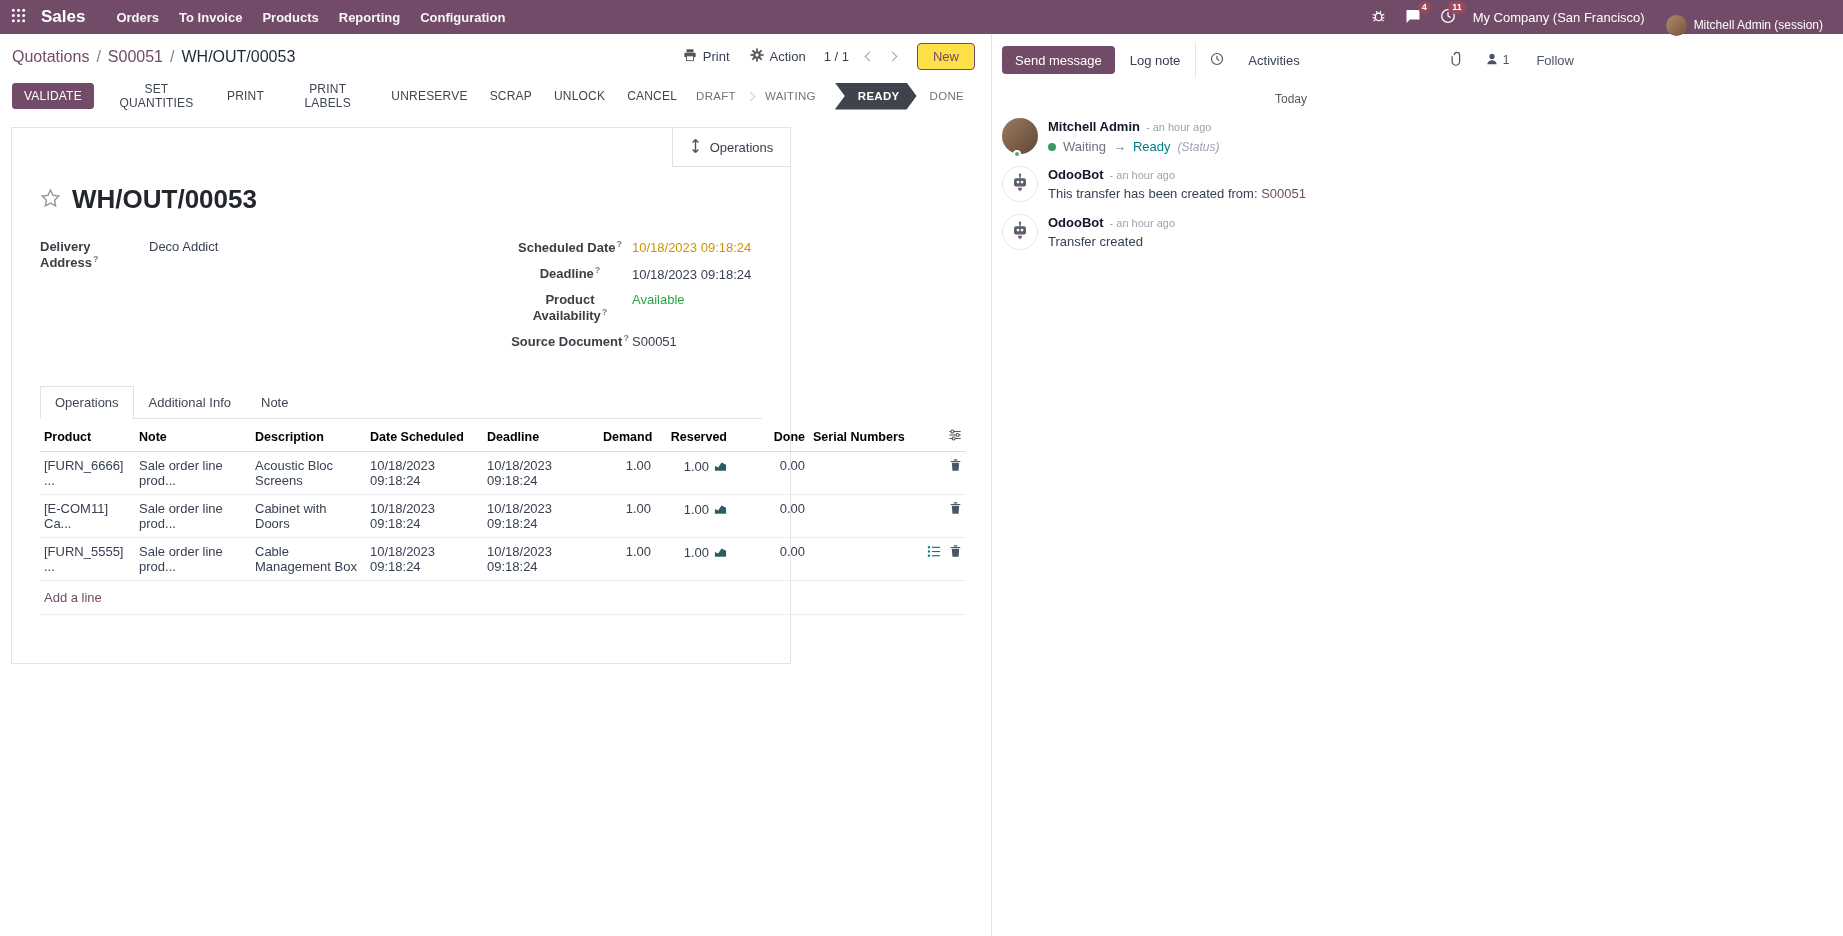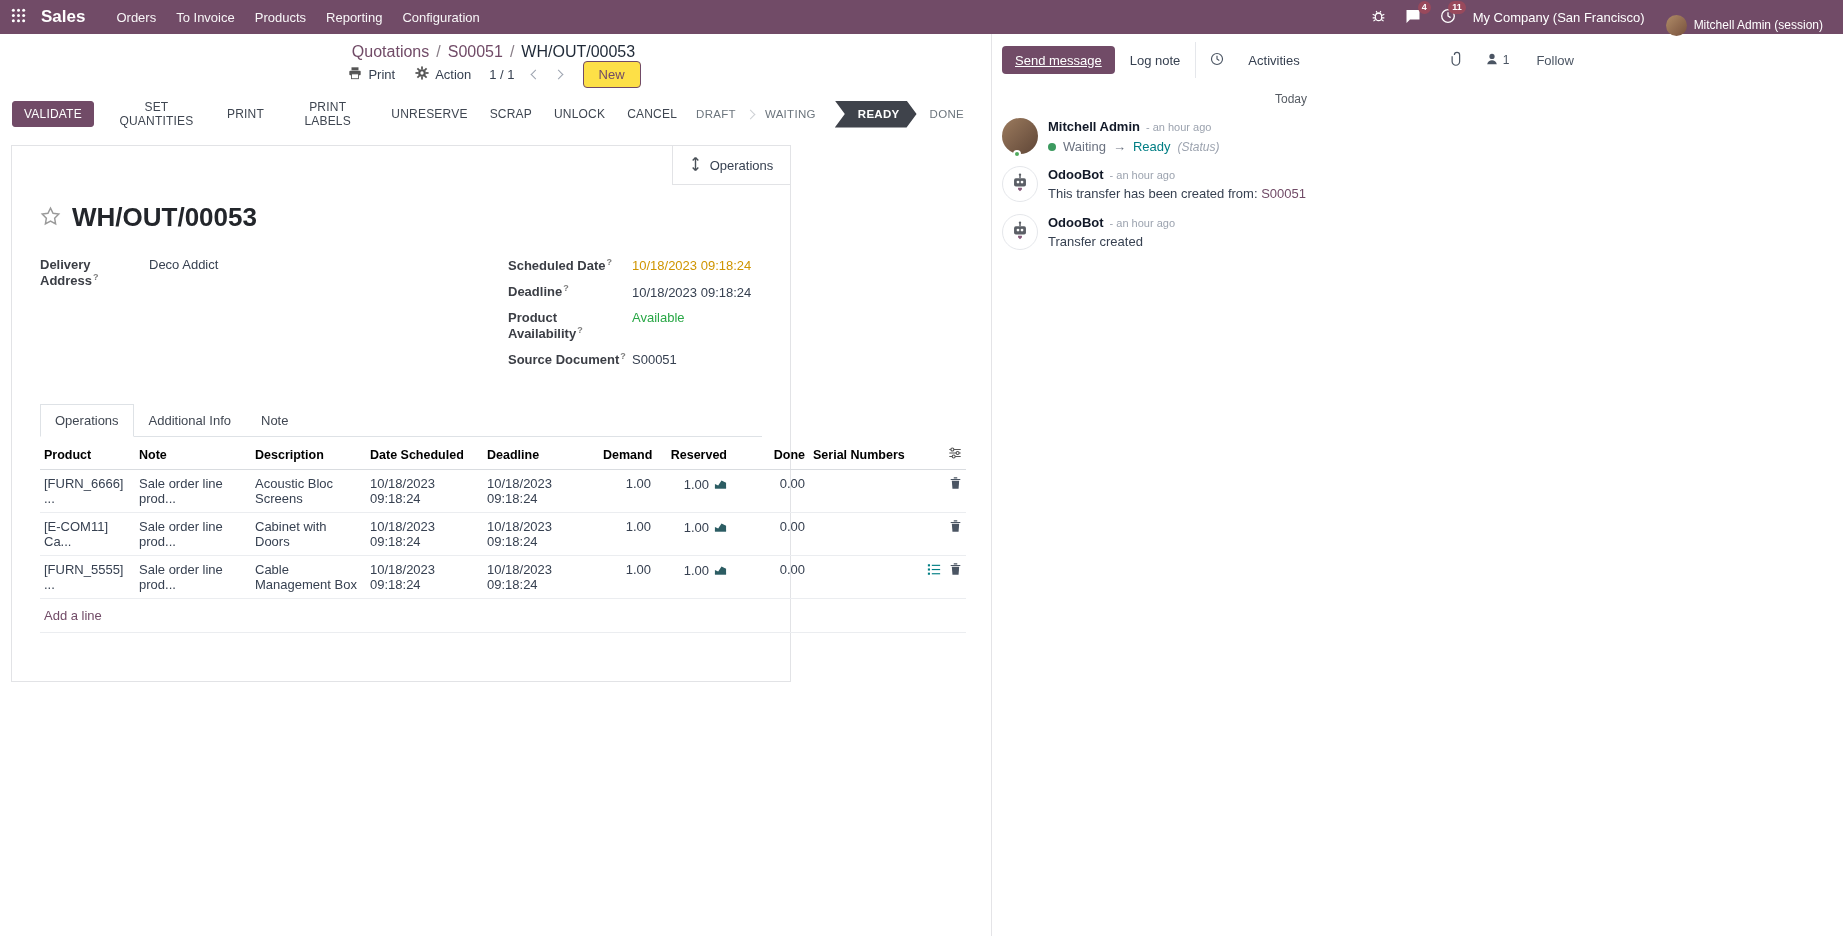--- a/index.html
+++ b/index.html
@@ -12,38 +12,38 @@
        font-family:"Liberation Sans",sans-serif;color:#374151;}
   a{text-decoration:none;cursor:pointer;}
   button{font-family:inherit;cursor:pointer;}
 
   
   .navbar{height:34px;background:var(--navbar-bg);display:flex;align-items:center;
           justify-content:space-between;padding:0 14px 0 8px;color:#fff;}
   .nav-left{display:flex;align-items:center;gap:12px;}
   .apps-btn{background:none;border:none;padding:3px;display:flex;}
   .app-name{font-size:17px;font-weight:700;color:#fff;}
-  .nav-menus{display:flex;gap:2px;margin-left:10px;}
+  .nav-menus{display:flex;gap:2px;margin-left:10px;font-weight:bold;}
   .nav-menus a{color:rgba(255,255,255,.95);font-size:13px;padding:4px 9px;border-radius:4px;}
   .nav-right{display:flex;align-items:center;gap:15px;}
   .icon-btn{position:relative;background:none;border:none;display:flex;color:rgba(255,255,255,.9);padding:2px;}
   .badge{position:absolute;top:-5px;right:-8px;background:var(--badge-bg);color:#fff;
          font-size:9px;line-height:1;padding:2px 4px;border-radius:8px;font-weight:700;}
   .company{font-size:13px;color:#fff;}
   .user-menu{display:flex;align-items:center;gap:7px;background:none;border:none;color:#fff;margin-top:16px;}
   .nav-avatar{width:21px;height:21px;border-radius:50%;background:linear-gradient(135deg,#b08c68,#77503c);}
   .user-name{font-size:12px;}
 
   
   .content-row{display:flex;height:902px;}
   .main-col{width:992px;border-right:1px solid #e4e4e7;background:#fff;}
   .chatter-col{flex:1;padding:8px 0 0 10px;}
 
   
-  .control-panel{display:flex;justify-content:space-between;align-items:center;padding:9px 16px 5px 12px;flex-direction:column;}
+  .control-panel{display:flex;justify-content:space-between;align-items:center;padding:9px 16px 5px 12px;}
   .breadcrumb{font-size:16px;display:flex;gap:7px;align-items:center;}
   .breadcrumb a{color:var(--link);}
   .bc-sep{color:#8a7f88;}
   .bc-active{color:#1f2937;}
   .cp-right{display:flex;align-items:center;gap:16px;}
   .cp-btn{display:flex;align-items:center;gap:6px;background:none;border:none;font-size:13px;color:#374151;padding:4px 2px;}
   .pager{display:flex;align-items:center;gap:6px;font-size:13px;color:#374151;}
   .pager-val{margin-right:6px;}
   .chev-btn{background:none;border:none;padding:6px 5px;display:flex;}
   .chev{width:7px;height:7px;border-left:1.6px solid #9ca3af;border-bottom:1.6px solid #9ca3af;display:block;}
@@ -73,21 +73,21 @@
   .sheet-inner{padding:0 28px;}
   .title-row{display:flex;align-items:center;gap:11px;margin-top:56px;}
   .star-btn{background:none;border:none;padding:0;display:flex;}
   .title{font-size:26px;font-weight:600;color:#23262b;margin:0;}
   .fields{display:flex;margin-top:24px;font-size:13px;}
   .col-left{width:468px;}
   .col-right{flex:1;}
   .field-row{display:flex;margin-bottom:10px;align-items:baseline;}
   .f-label{font-weight:600;color:#3b3e45;flex:none;}
   .col-left .f-label{width:109px;}
-  .col-right .f-label{width:124px;}
+  .col-right .f-label{width:124px;text-align:center;}
   .help{color:#7c7c7c;font-size:9px;margin-left:1px;}
   .value{color:#374151;}
   .value.warn{color:var(--warning-text);}
   .value.ok{color:var(--success-text);}
 
   
   .tabs{display:flex;border-bottom:1px solid #dee2e6;margin-top:27px;}
   .tab{font-size:13px;color:#404752;padding:8px 14px;border:1px solid transparent;margin-bottom:-1px;background:none;}
   .tab.active{border-color:#dee2e6 #dee2e6 #fff;background:#fff;}
 
@@ -101,21 +101,21 @@
   .icon-flat{background:none;border:none;padding:0;display:flex;}
   .addline-row td{padding:9px 4px;}
   .addline{color:var(--link);font-size:13px;}
   .sheet-spacer{height:48px;}
 
   
   .chatter-inner{width:578px;}
   .chatter-top{display:flex;align-items:center;justify-content:space-between;height:36px;}
   .ct-left{display:flex;align-items:stretch;height:100%;}
   .btn-send{background:var(--brand);color:#fff;border:none;padding:0 13px;font-size:13px;border-radius:4px;
-            font-weight:500;margin:4px 0;text-decoration:underline;}
+            font-weight:500;margin:4px 0;}
   .btn-lognote{background:none;border:none;font-size:13px;color:#374151;padding:0 15px;border-right:1px solid #e5e7eb;}
   .btn-activities{display:flex;gap:24px;align-items:center;background:none;border:none;font-size:13px;color:#374151;padding:0 14px;}
   .ct-right{display:flex;align-items:center;gap:15px;color:#4b5563;}
   .follower{display:flex;align-items:center;gap:4px;font-size:12px;background:none;border:none;color:#4b5563;}
   .btn-follow{background:none;border:none;font-size:13px;color:#4b5563;}
   .day-divider{text-align:center;font-size:12px;color:#555b63;margin:14px 0 12px;}
   .msg{display:flex;gap:10px;margin-bottom:12px;}
   .msg-avatar{width:36px;height:36px;border-radius:50%;flex:none;position:relative;}
   .msg-avatar.person{background:linear-gradient(135deg,#9c7b5e,#5f4637);}
   .presence{position:absolute;left:11px;bottom:-4px;width:8px;height:8px;border-radius:50%;background:#50a95c;border:2px solid #fff;}

